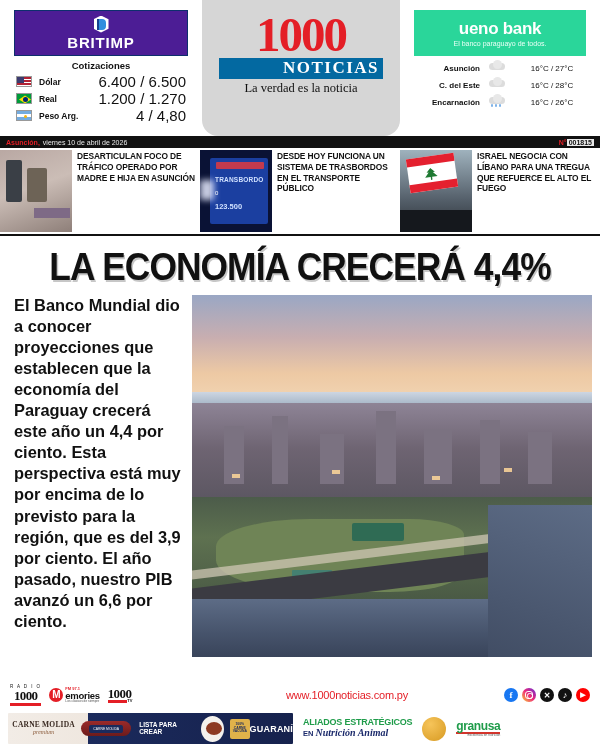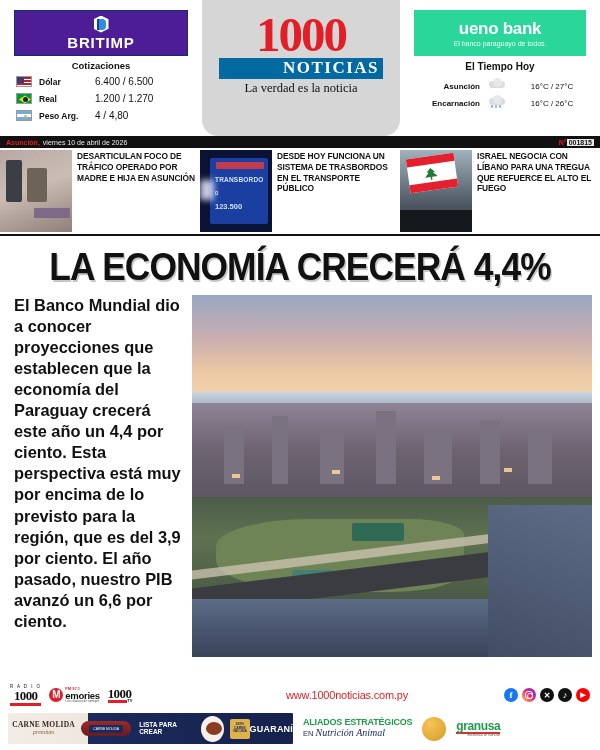--- a/index.html
+++ b/index.html
@@ -64,21 +64,21 @@
   .flag-us:after { content:""; position:absolute; left:0; top:0; width:7px; height:6px; background:#3c3b6e; }
   
   .flag-br { background:#009b3a; }
   .flag-br:before{ content:""; position:absolute; left:2px; top:1.4px; width:12px; height:8px; background:#fedf00;
     clip-path: polygon(50% 0%, 100% 50%, 50% 100%, 0% 50%); }
   .flag-br:after{ content:""; position:absolute; left:5.5px; top:3px; width:5px; height:5px; background:#002776; border-radius:50%; }
   
   .flag-ar { background: linear-gradient(#74acdf 0 33.3%, #fff 33.3% 66.6%, #74acdf 66.6% 100%); }
   .flag-ar:after{ content:""; position:absolute; left:6.5px; top:4px; width:3px; height:3px; background:#f6b40e; border-radius:50%; }
   .coti-label { font-weight: 700; font-size: 8.5px; color:#111; margin-left: 7px; width: 56px; }
-  .coti-val { font-size: 10px; color: #111; flex: 1; text-align: left; }
+  .coti-val { font-size: 15px; color: #111; flex: 1; text-align: right; }
 
   
   .logo-wrap{ position:absolute; left:0; right:0; top:14px; text-align:center; }
   .logo-1000{
     font-family:"Liberation Serif", serif;
     color:#e41e26; font-weight:700; font-size:49px; line-height:.86;
     letter-spacing:-2px;
   }
   .logo-noti{
     display:inline-block; margin-top:2px;
@@ -244,21 +244,21 @@
   .ad-meat .lista{ color:#fff; font-weight:700; font-size:6.5px; line-height:1.05; margin-left:8px; }
   .ad-meat .plate{ width:26px; height:26px; border-radius:50%; background:#f4f1ec; margin-left:6px; position:relative; }
   .ad-meat .plate:after{ content:""; position:absolute; left:5px; top:6px; width:16px; height:13px; background:#8d3a22; border-radius:50%;}
   .ad-meat .stamp{ width:22px; height:20px; background:#e0b24a; margin-left:6px; border-radius:2px; color:#1b2a5c;
         font-size:3.4px; font-weight:700; display:flex; align-items:center; justify-content:center; text-align:center; line-height:1.05; }
   .ad-meat .guarani{ color:#fff; font-weight:700; font-size:9px; letter-spacing:.2px; }
 
   .ad-nutri{ flex:1; background:#ffffff; display:flex; align-items:center; padding-left:6px; }
   .ad-nutri .n1{ line-height:1.06; }
   .ad-nutri .n1 .a{ color:#1f9c4a; font-weight:700; font-size:9px; letter-spacing:-.2px; }
-  .ad-nutri .n1 .b{ color:#1b2a6b; font-weight:400; font-size:7.5px; }
+  .ad-nutri .n1 .b{ color:#1b2a6b; font-weight:700; font-size:7.5px; }
   .ad-nutri .n1 .b i{ font-family:"Liberation Serif",serif; font-size:10px; font-style:italic; }
   .ad-nutri .seal{ width:24px; height:24px; border-radius:50%; background:radial-gradient(circle at 35% 30%,#f6c45a,#d79a22);
         margin-left:10px; display:flex; flex-direction:column; align-items:center; justify-content:center; color:#fff;gap:37px; }
   .ad-nutri .seal .e{ font-size:3.2px; }
   .ad-nutri .seal .ten{ font-size:11px; font-weight:700; line-height:1; }
   .ad-nutri .gran{ margin-left:10px; line-height:1.05; }
   .ad-nutri .gran .g{ color:#1f9c4a; font-weight:700; font-size:12px; letter-spacing:-.4px; }
   .ad-nutri .gran .gu{ height:2px; background:#d4342c; }
   .ad-nutri .gran .gs{ font-size:3.2px; color:#555; text-align:right; }
 </style>
@@ -303,28 +303,34 @@
         <div class="logo-noti">NOTICIAS</div>
         <div class="logo-tag">La verdad es la noticia</div>
       </div>
     </div>
 
     <div class="mh-col mh-right">
       <div class="ueno">
         <div class="ueno-name">ueno bank</div>
         <div class="ueno-sub">El banco paraguayo de todos.</div>
       </div>
-      <div class="tiempo-title">El Tiempo Hoy</div>
 
       <div class="wx-row">
         <span class="wx-city">Asunción</span>
         <span class="wx-ico">
             <span class="cloudy"></span>
           </span>
         <span class="wx-temp">16°C / 27°C</span>
+      </div>
+      <div class="wx-row">
+        <span class="wx-city">C. del Este</span>
+        <span class="wx-ico">
+            <span class="cloudy"></span>
+          </span>
+        <span class="wx-temp">16°C / 28°C</span>
       </div>
       <div class="wx-row">
         <span class="wx-city">Encarnación</span>
         <span class="wx-ico rain">
           <span class="cloudy"></span>
             <span class="d d1"></span>
             <span class="d d2"></span>
             <span class="d d3"></span>
         </span>
         <span class="wx-temp">16°C / 26°C</span>

